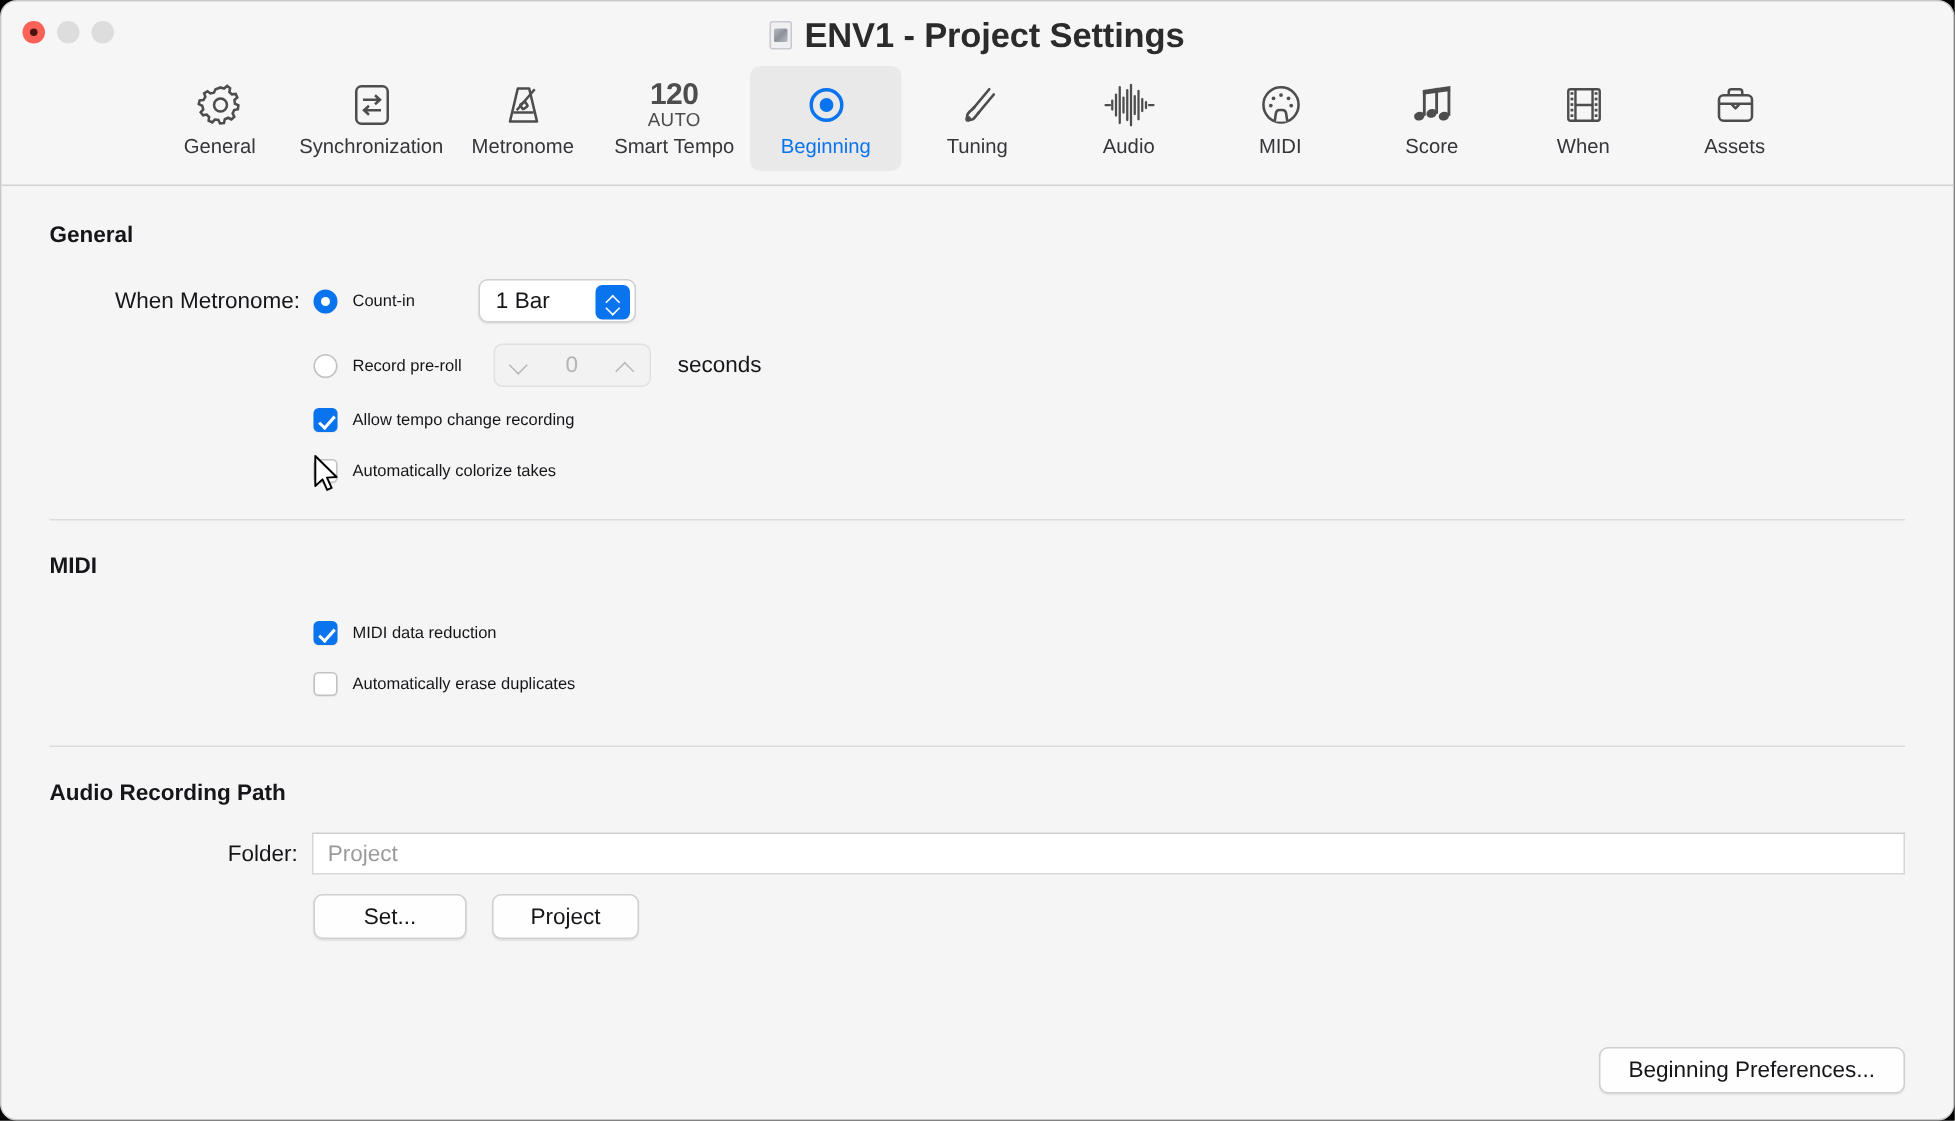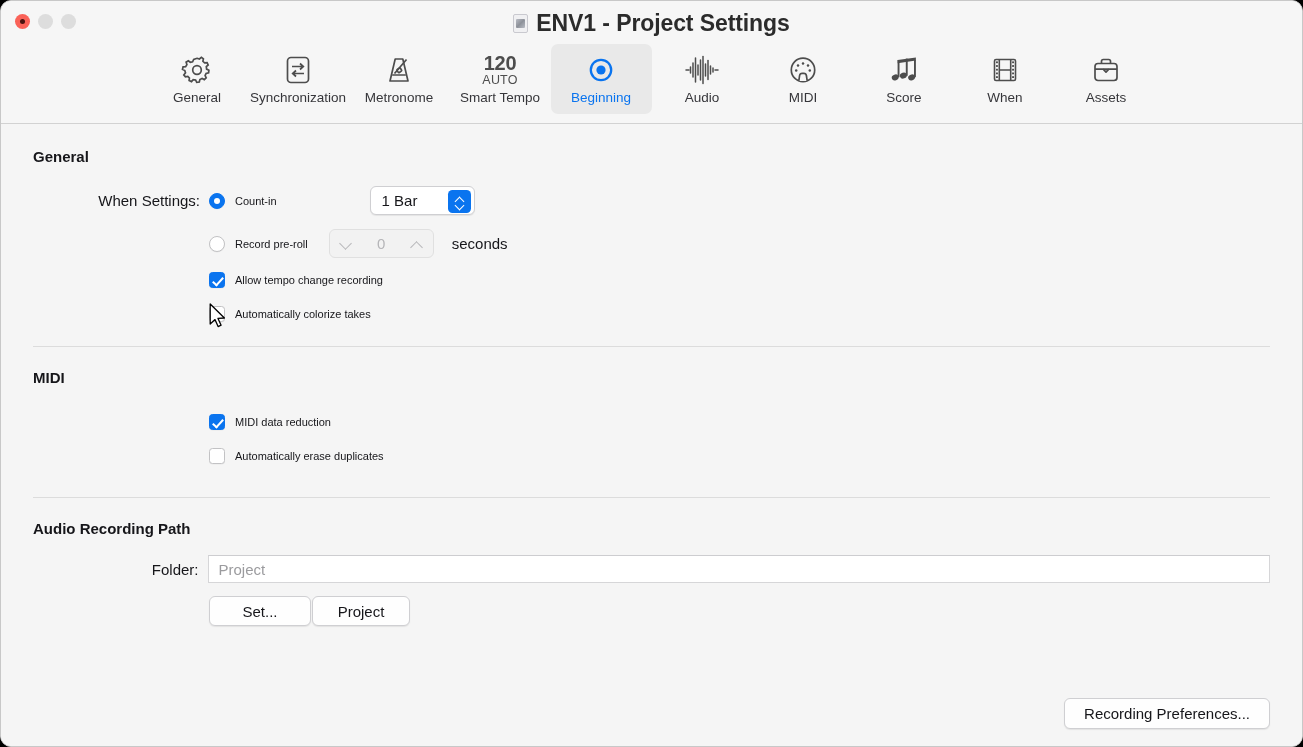--- a/index.html
+++ b/index.html
@@ -333,20 +333,31 @@
     <div class="tbitem selected">
       <div class="tbicon">
         <svg width="32" height="32" viewBox="0 0 32 32" fill="none">
           <circle cx="16" cy="16" r="10.2" stroke="currentColor" stroke-width="2.3"></circle>
           <circle cx="16" cy="16" r="4.6" fill="currentColor"></circle>
         </svg>
       </div>
       <div class="tblabel">Beginning</div>
     </div>
 
+    <div class="tbitem">
+      <div class="tbicon">
+        <svg width="32" height="32" viewBox="0 0 32 32" fill="none" stroke="currentColor" stroke-width="1.8" stroke-linecap="round">
+          <path d="M23.5 5.5 L13.5 17.5"></path>
+          <path d="M26.5 9.0 L16.5 21.0"></path>
+          <path d="M13.5 17.5 C12.2 19.0 11.2 19.8 9.8 21.2 C8.6 22.4 8.4 24.0 9.5 25.1 C10.6 26.2 12.2 26.0 13.4 24.8 C14.8 23.4 15.3 22.4 16.5 21.0"></path>
+          <circle cx="9.4" cy="25.3" r="1.9" fill="currentColor" stroke="none"></circle>
+        </svg>
+      </div>
+      <div class="tblabel">Tuning</div>
+    </div>
 
     <div class="tbitem">
       <div class="tbicon">
         <svg width="38" height="32" viewBox="0 0 38 32" fill="none" stroke="currentColor" stroke-width="1.5" stroke-linecap="round">
           <path d="M3 16 h3"></path>
           <path d="M7.5 13 v6"></path>
           <path d="M10 9 v14"></path>
           <path d="M12.5 4 v24"></path>
           <path d="M15 11 v10"></path>
           <path d="M17.5 6 v20"></path>
@@ -428,26 +439,26 @@
     </div>
 
   </div>
 
   <div class="content">
 
     <div style="padding-top:24px;">
       <div class="section-title">General</div>
 
       <div class="row" style="margin-top:21px; height:29px;">
-        <div class="label-right" style="width:167px;">When Settings:</div>
+        <div class="label-right" style="width:167px;">When Metronome:</div>
         <div class="row" style="margin-left:9px;">
           <span class="radio on"></span>
           <span class="ctl-label">Count-in</span>
         </div>
-        <div class="popup" style="margin-left:93px;">
+        <div class="popup" style="margin-left:42px;">
           <span class="popup-text">1 Bar</span>
           <span class="popup-arrows">
             <span class="chev up"></span>
             <span class="chev down"></span>
           </span>
         </div>
       </div>
 
       <div class="row" style="margin-top:14px; height:29px;">
         <div style="width:167px;"></div>
@@ -495,28 +506,28 @@
     <div style="padding-top:22px;">
       <div class="section-title">Audio Recording Path</div>
 
       <div class="row" style="margin-top:18px;">
         <div class="label-right" style="width:167px;">Folder:</div>
         <div class="textfield" style="margin-left:9px; width:1072px;">
           <span class="ph">Project</span>
         </div>
       </div>
 
-      <div class="row" style="margin-top:13px; padding-left:176px; gap:1px;">
+      <div class="row" style="margin-top:13px; padding-left:176px; gap:17px;">
         <div class="btn" style="width:102px;">Set...</div>
         <div class="btn" style="width:98px;">Project</div>
       </div>
     </div>
 
     <div style="position:absolute; right:32px; bottom:19px;">
-      <div class="btn" style="height:31px; padding:0 19px;">Recording Preferences...</div>
+      <div class="btn" style="height:31px; padding:0 19px;">Beginning Preferences...</div>
     </div>
 
   </div>
 
   <div class="cursor" style="left:208px; top:302px;">
     <svg width="20" height="28" viewBox="0 0 20 28">
       <path d="M1.2 1.0 L1.2 21.0 L6.0 16.6 L9.1 23.6 L12.1 22.2 L9.0 15.4 L15.4 15.0 Z" fill="#ffffff" stroke="#000000" stroke-width="1.3" stroke-linejoin="round"></path>
     </svg>
   </div>
 

